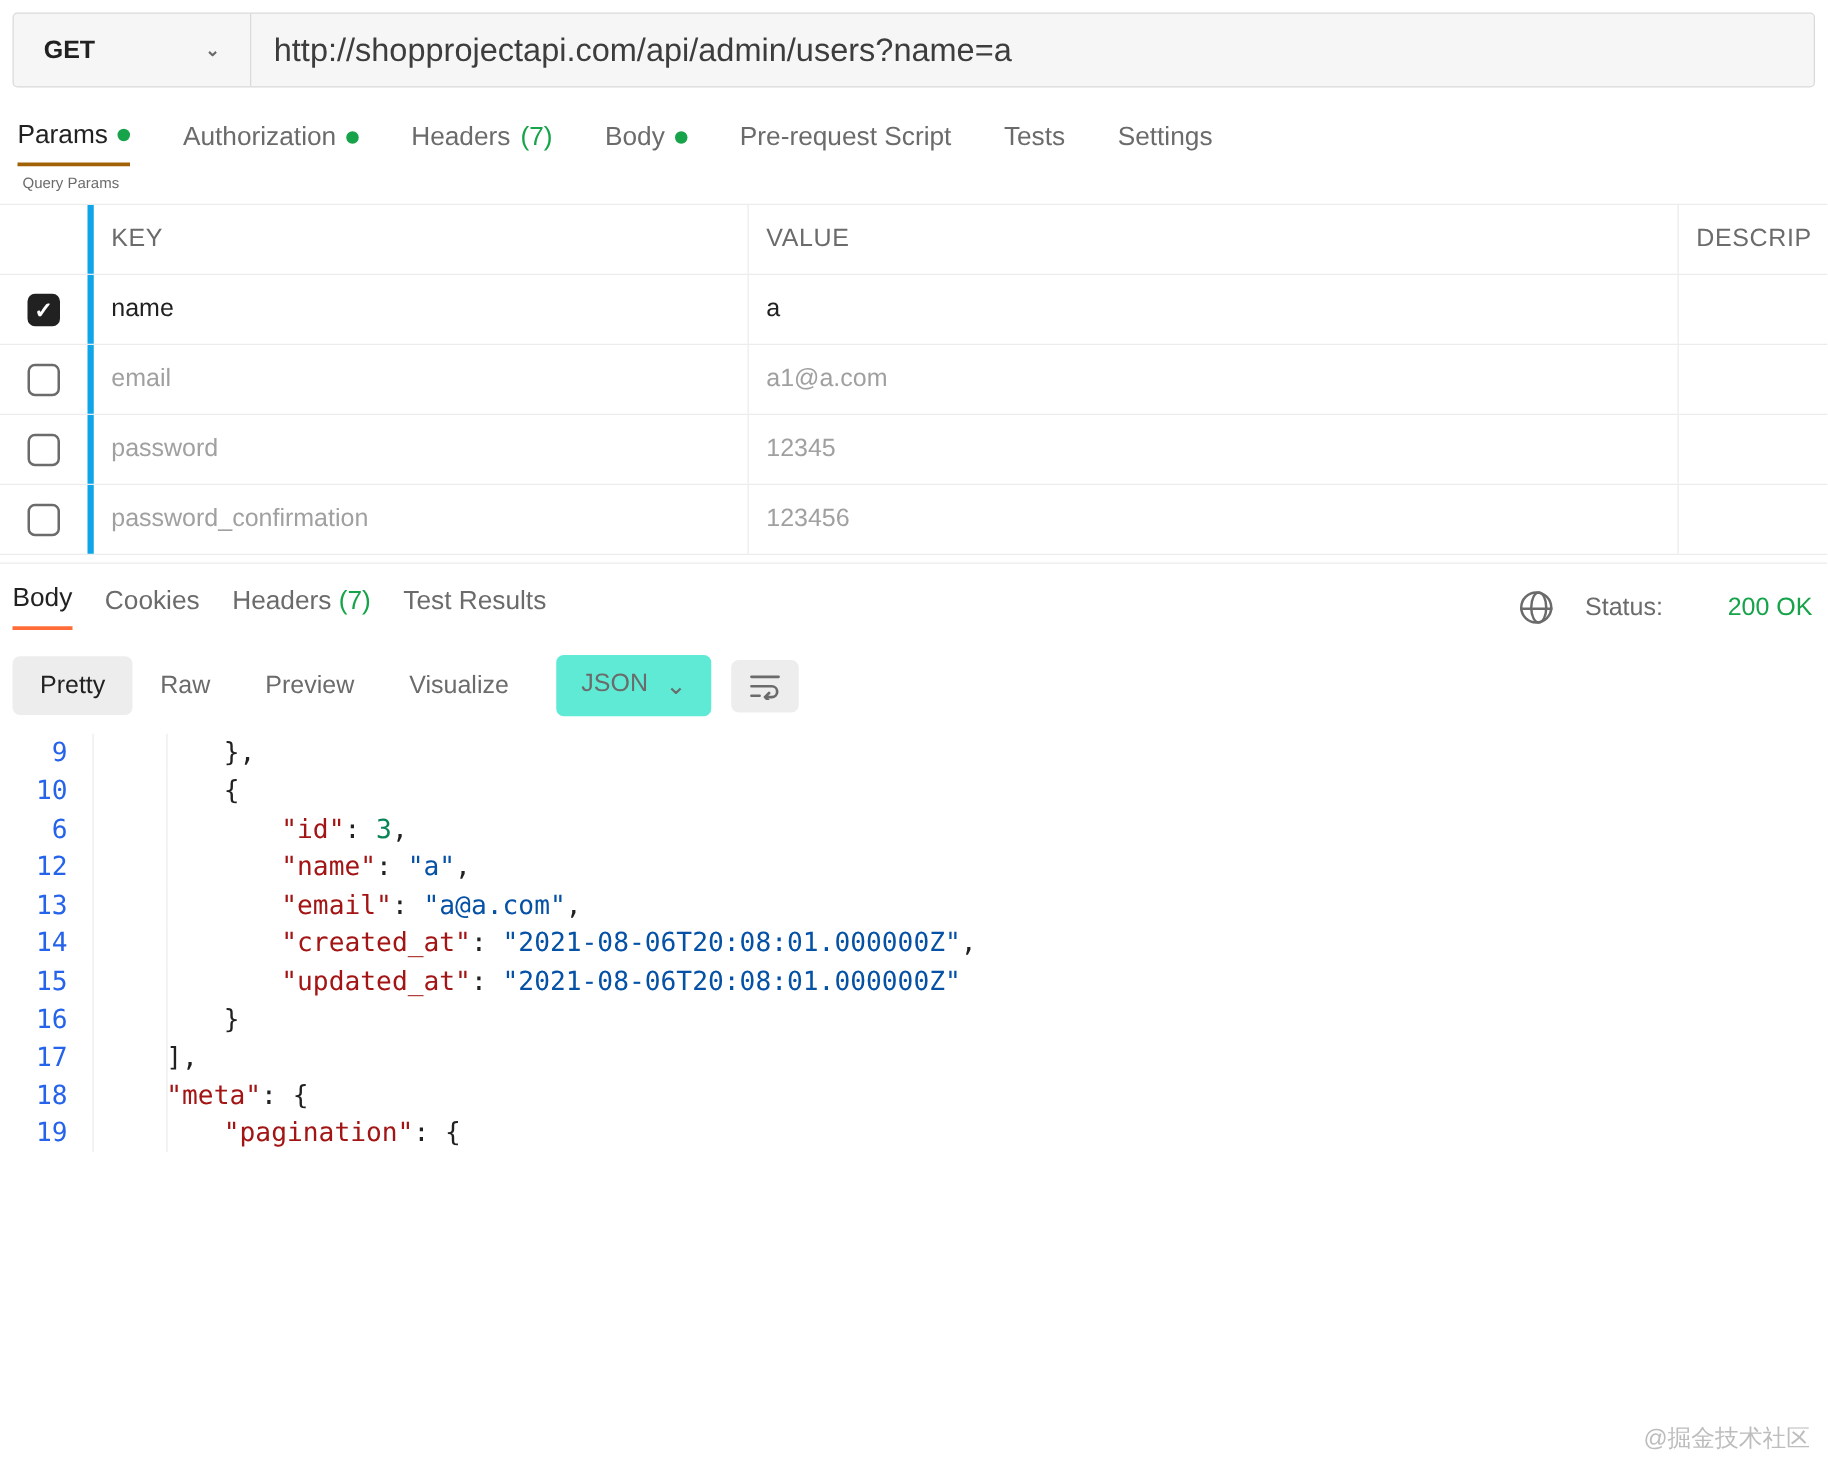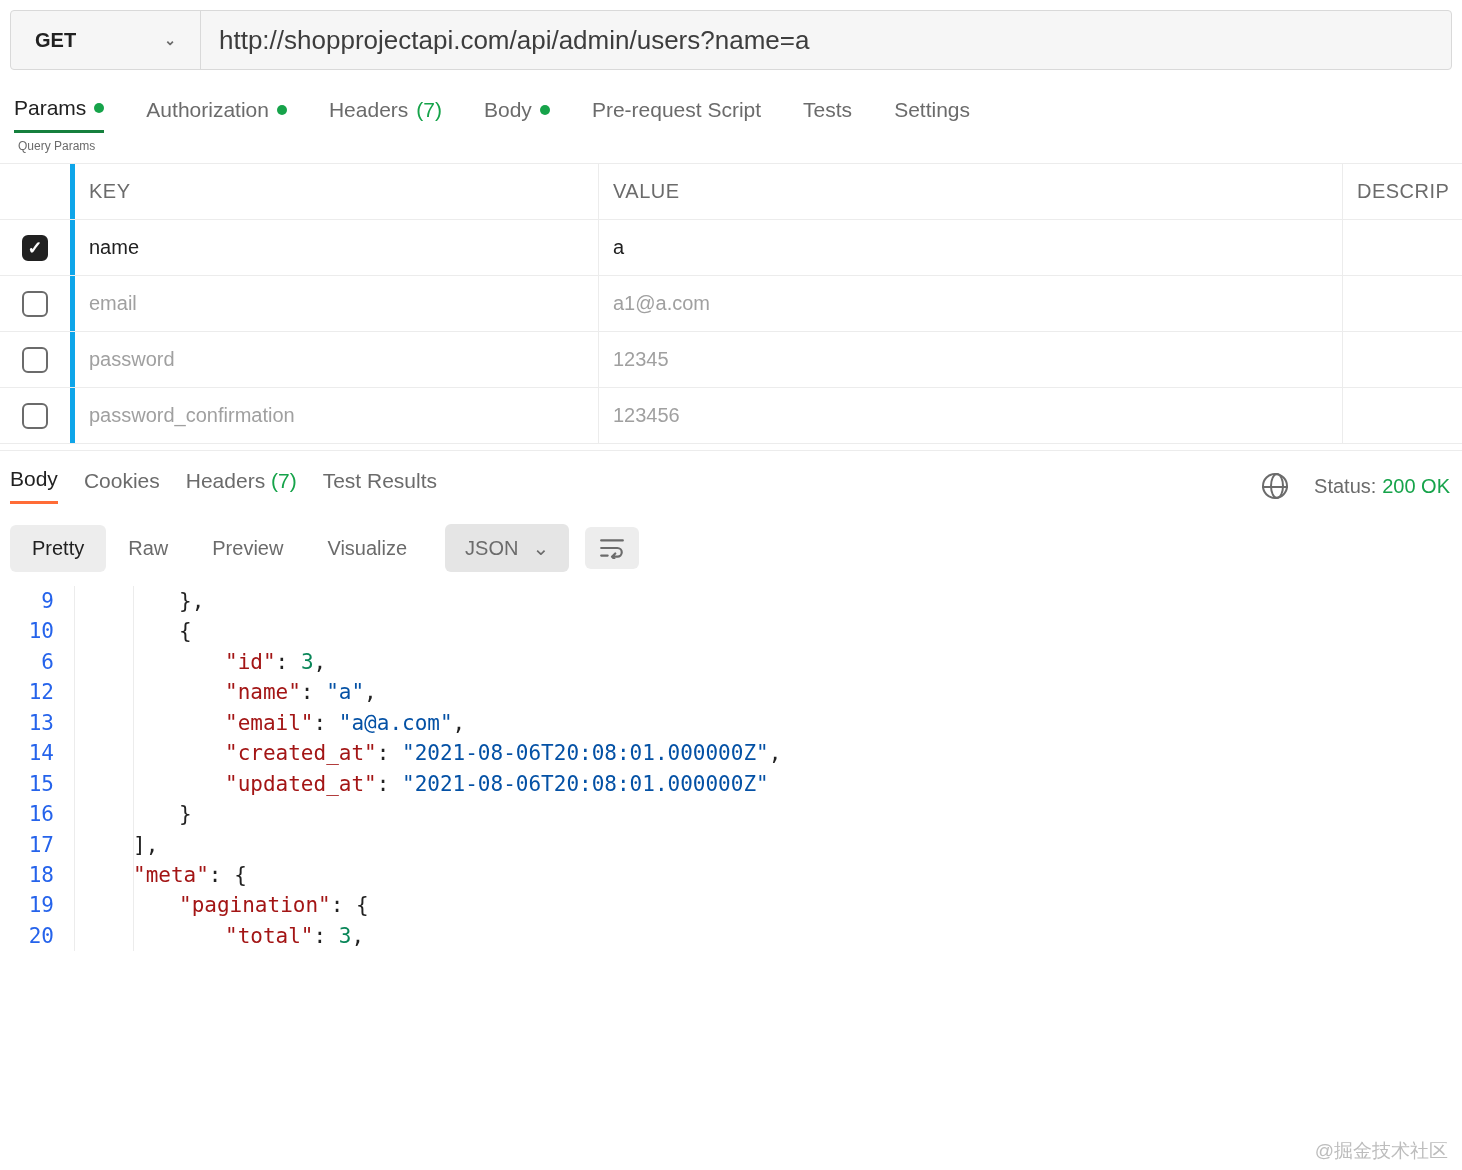--- a/index.html
+++ b/index.html
@@ -7,21 +7,21 @@
 
 
 .request-row { display: flex; margin: 10px; border: 1px solid #d9d9d9; border-radius: 4px; background: #f6f6f6; height: 60px; }
 .method { width: 190px; display: flex; align-items: center; justify-content: space-between; padding: 0 24px; font-weight: 600; font-size: 20px; border-right: 1px solid #d9d9d9; }
 .method .chev { font-size: 14px; color: #6b6b6b; }
 .url { flex: 1; display: flex; align-items: center; padding: 0 18px; font-size: 26px; color: #3d3d3d; }
 
 
 .req-tabs { display: flex; gap: 42px; padding: 16px 14px 4px 14px; font-size: 21px; color: #6b6b6b; }
 .req-tabs .tab { display: flex; align-items: center; gap: 8px; padding-bottom: 10px; cursor: pointer; }
-.req-tabs .tab.active { color: #212121; border-bottom: 3px solid #15803d; }
+.req-tabs .tab.active { color: #212121; border-bottom: 3px solid #a16207; }
 .dot { width: 10px; height: 10px; border-radius: 50%; background: #16a34a; display: inline-block; }
 .hcount { color: #16a34a; }
 
 .section-label { font-size: 12px; color: #6b6b6b; padding: 2px 0 10px 18px; }
 
 
 .params { border-top: 1px solid #ececec; }
 .prow { display: flex; border-bottom: 1px solid #ececec; height: 56px; align-items: center; }
 .prow .cb { width: 70px; display: flex; justify-content: center; }
 .prow .key { width: 528px; padding-left: 14px; font-size: 20px; border-left: 5px solid #0ea5e9; height:100%; display:flex; align-items:center; }
@@ -35,28 +35,28 @@
 
 
 .resp-tabs { display:flex; align-items:center; padding: 16px 12px 6px 10px; font-size: 21px; color:#6b6b6b; gap: 26px; border-top:1px solid #ececec; margin-top:6px;}
 .resp-tabs .rtab { padding-bottom:10px; cursor:pointer; }
 .resp-tabs .rtab.active { color:#212121; border-bottom:3px solid #ff6c37; }
 .resp-tabs .spacer { flex:1; }
 .globe { width:26px; height:26px; border:2px solid #6b6b6b; border-radius:50%; position:relative; }
 .globe::before { content:""; position:absolute; left:50%; top:-2px; bottom:-2px; width:10px; margin-left:-5px; border:2px solid #6b6b6b; border-radius:50%; }
 .globe::after { content:""; position:absolute; left:-2px; right:-2px; top:50%; height:0; border-top:2px solid #6b6b6b; }
 .status-label { color:#6b6b6b; font-size:20px; }
-.status-ok { color:#16a34a; font-size:20px; }
+.status-ok { color:#16a34a; font-size:20px;margin-left:46px; }
 
 
 .body-toolbar { display:flex; align-items:center; gap: 16px; padding: 14px 10px; }
 .seg { display:flex; background:#fff; }
 .seg .sbtn { padding: 12px 22px; font-size:20px; color:#6b6b6b; border-radius:6px; cursor:pointer; }
 .seg .sbtn.active { background:#ededed; color:#212121; }
-.dropdown { display:flex; align-items:center; gap:14px; background:#e5e5e5; border-radius:6px; padding: 12px 20px; font-size:20px; color:#6b6b6b; cursor:pointer; }
+.dropdown { display:flex; gap:14px; background:#5eead4; border-radius:6px; padding: 12px 20px; font-size:20px; color:#6b6b6b; cursor:pointer; }
 .wrap-btn { background:#ededed; border-radius:6px; padding: 10px 14px; cursor:pointer; color:#6b6b6b; display:flex; align-items:center; justify-content:center; }
 .wrap-btn svg { width:26px; height:22px; }
 
 
 .code { font-family: "SFMono-Regular", Menlo, Consolas, monospace; font-size: 21px; line-height: 1.45; padding-left: 4px; }
 .cline { display:flex; }
 .lnum { width: 70px; text-align:right; padding-right: 20px; color:#2563eb; user-select:none; }
 .ltxt { flex:1; white-space:pre; border-left:1px solid #ececec; padding-left:12px; position:relative; }
 .ltxt::before { content:""; position:absolute; left:58px; top:0; bottom:0; border-left:1px solid #ececec; }
 .k  { color:#a31515; }   
@@ -224,19 +224,15 @@
       <div class="ltxt"><span class="ind1" style="display: inline-block;"></span><span class="p">],</span></div>
     </div>
     <div class="cline">
       <div class="lnum">18</div>
       <div class="ltxt"><span class="ind1" style="display: inline-block;"></span><span class="k">"meta"</span><span class="p">: {</span></div>
     </div>
     <div class="cline">
       <div class="lnum">19</div>
       <div class="ltxt"><span class="ind2" style="display: inline-block;"></span><span class="k">"pagination"</span><span class="p">: {</span></div>
     </div>
-    <div class="cline">
-      <div class="lnum">20</div>
-      <div class="ltxt"><span class="ind3" style="display: inline-block;"></span><span class="k">"total"</span><span class="p">: </span><span class="n">3</span><span class="p">,</span></div>
-    </div>
   </div>
 
 <div class="watermark">@掘金技术社区</div>
 
 </body></html>

